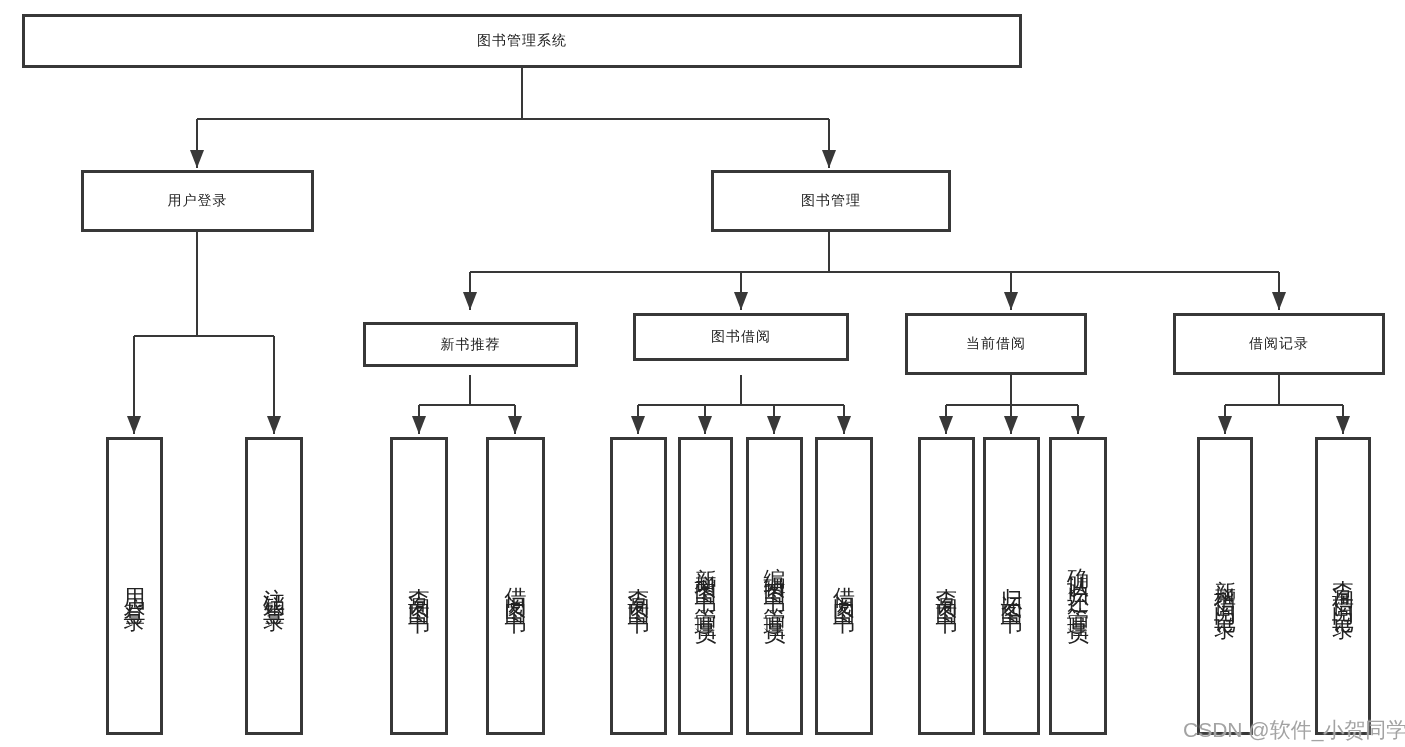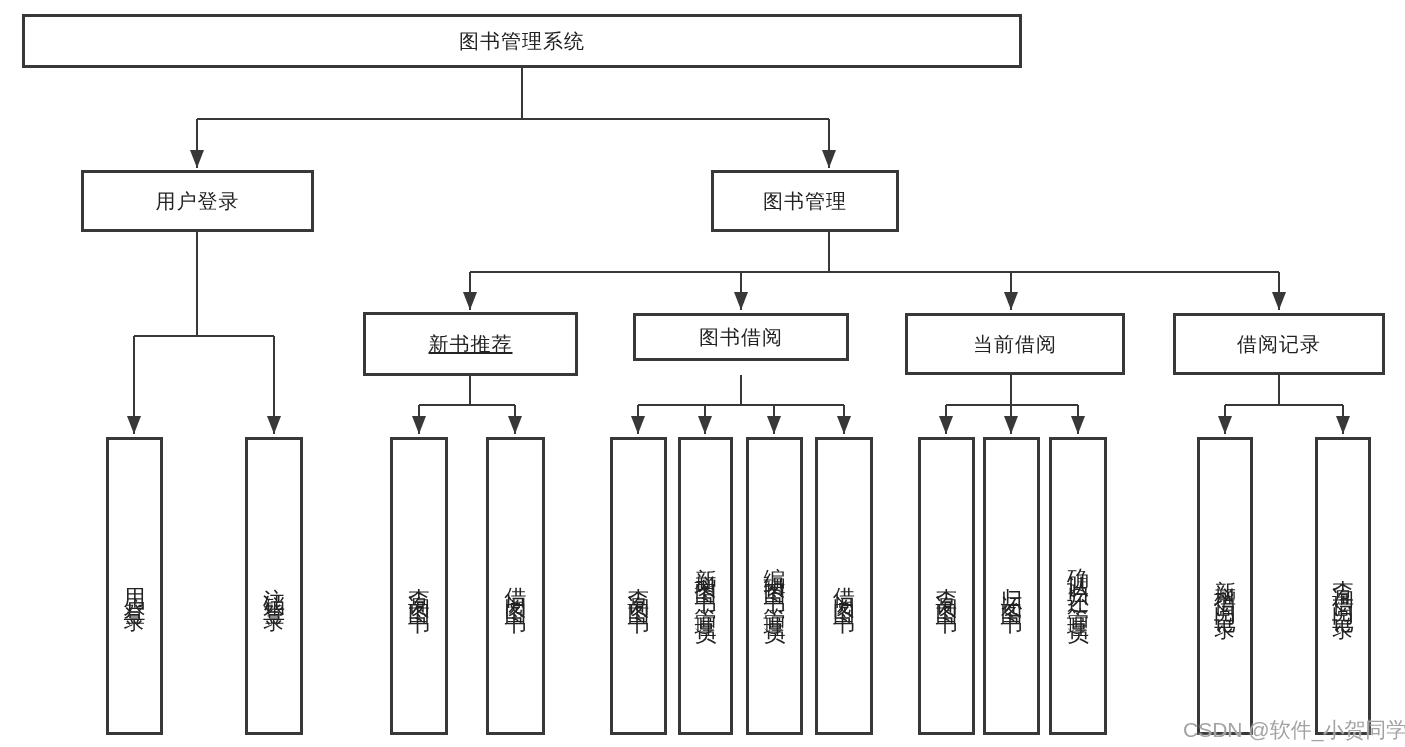--- a/index.html
+++ b/index.html
@@ -29,21 +29,21 @@
   }
   .box {
     position: absolute;
     box-sizing: border-box;
     border: 3px solid #383838;
     background: #ffffff;
     display: flex;
     align-items: center;
     justify-content: center;
     color: #222222;
-    font-size: 20px;
+    font-size: 14px;
     letter-spacing: 1px;
     text-align: center;
   }
   .leaf {
     position: absolute;
     box-sizing: border-box;
     border: 3px solid #383838;
     background: #ffffff;
     display: flex;
     align-items: center;
@@ -117,25 +117,25 @@
 
     <line x1="1279" y1="375" x2="1279" y2="405"></line>
     <line x1="1225" y1="405" x2="1343" y2="405"></line>
     <line x1="1225" y1="405" x2="1225" y2="434" marker-end="url(#arw)"></line>
     <line x1="1343" y1="405" x2="1343" y2="434" marker-end="url(#arw)"></line>
   </svg>
 
   <div class="box" style="left:22px; top:14px; width:1000px; height:54px;">图书管理系统</div>
 
   <div class="box" style="left:81px; top:170px; width:233px; height:62px;">用户登录</div>
-  <div class="box" style="left:711px; top:170px; width:188px; height:62px;text-align:right;">图书管理</div>
+  <div class="box" style="left:711px; top:170px; width:240px; height:62px;text-align:right;">图书管理</div>
 
-  <div class="box" style="left:363px; top:312px; width:215px; height:64px;text-decoration:underline;">新书推荐</div>
+  <div class="box" style="left:363px; top:322px; width:215px; height:45px;">新书推荐</div>
   <div class="box" style="left:633px; top:313px; width:216px; height:48px;">图书借阅</div>
-  <div class="box" style="left:905px; top:313px; width:220px; height:62px;">当前借阅</div>
+  <div class="box" style="left:905px; top:313px; width:182px; height:62px;">当前借阅</div>
   <div class="box" style="left:1173px; top:313px; width:212px; height:62px;">借阅记录</div>
 
   <div class="leaf" style="left:106px; top:437px; width:57px; height:298px;">
     <span>用户登录</span>
   </div>
   <div class="leaf" style="left:245px; top:437px; width:58px; height:298px;">
     <span>注销登录</span>
   </div>
   <div class="leaf" style="left:390px; top:437px; width:58px; height:298px;">
     <span>查询图书</span>

